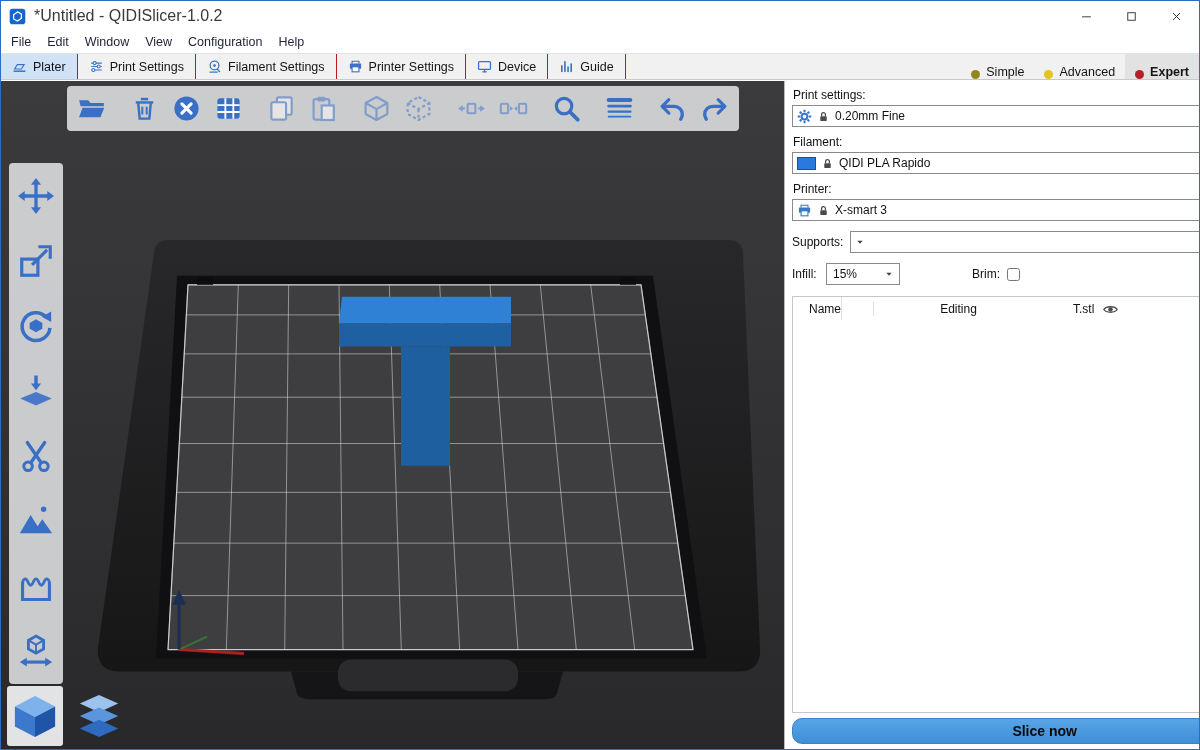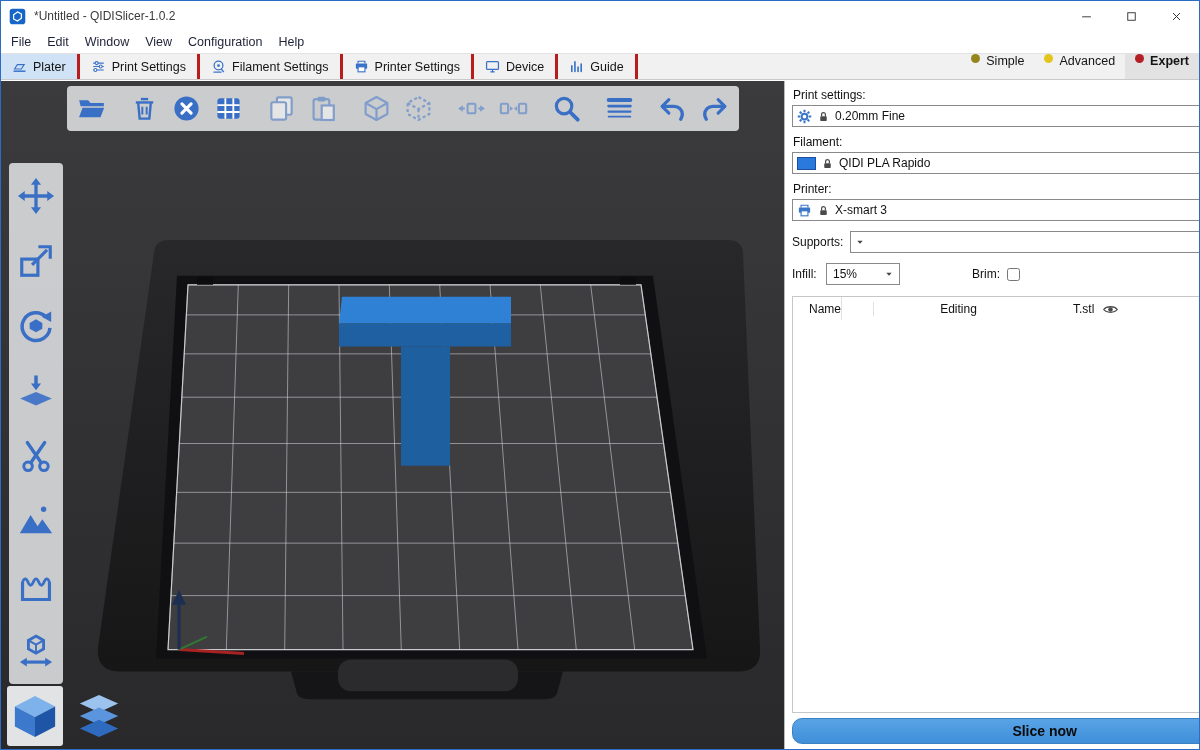--- a/index.html
+++ b/index.html
@@ -1,35 +1,35 @@
 <!DOCTYPE html>
 <html><head>
 <meta charset="utf-8">
 <style>
 *{margin:0;padding:0;box-sizing:border-box}
 html,body{margin:0}
 body{width:1200px;height:750px;font-family:"Liberation Sans",sans-serif;position:relative;background:#fff;border:1px solid #2b6cc4;overflow:hidden}
 
 
-.titlebar{height:30px;display:flex;align-items:center;gap:8px;padding-left:8px;font-size:12px;color:#3a3a3a;position:relative}
+.titlebar{height:30px;display:flex;align-items:center;gap:8px;padding-left:8px;font-size:16px;color:#3a3a3a;position:relative}
 .win-controls{position:absolute;right:0;top:0;height:100%;display:flex}
 .win-btn{width:45px;height:100%;display:flex;align-items:center;justify-content:center;color:#333}
 .win-btn svg{width:15px;height:15px}
 
 
 .menubar{height:22px;display:flex;align-items:center;padding-left:2px}
 .menu-item{padding:3px 8px;font-size:12.5px;color:#1e2236}
 
 
 .tabbar{height:27px;background:#f1f1f1;border-top:1px solid #e3e3e3;border-bottom:1px solid #c9c9c9;display:flex;align-items:stretch}
-.tab{display:flex;align-items:center;gap:6px;padding:0 11px;font-size:12.5px;color:#141414;border-right:3px solid #b91c1c}
+.tab{display:flex;align-items:center;gap:6px;padding:0 11px;font-size:12.5px;color:#141414;border-right:1px solid #b91c1c}
 .tab .ic{width:15px;height:15px;color:#3a72c8}
 .tab.sel{background:#cfe2f6}
 .modes{margin-left:auto;display:flex;align-items:stretch}
-.mode{display:flex;align-items:flex-start;gap:6px;padding:0 10px;font-size:12.5px;color:#141414}
+.mode{display:flex;align-items:flex-end;gap:6px;padding:0 10px;font-size:12.5px;color:#141414}
 .mode .dot{width:9px;height:9px;border-radius:50%;display:inline-block}
 .mode.sel{background:#e2e2e2;font-weight:bold}
 
 
 .main{position:absolute;top:80px;left:0;right:0;bottom:0;display:flex}
 .viewport{width:783px;height:100%;position:relative;background:linear-gradient(#3b3b3e,#29292b);flex:none}
 #scene{position:absolute;inset:0;width:100%;height:100%}
 
 
 .toolbar-top{position:absolute;left:66px;top:5px;background:rgba(214,215,217,.93);border-radius:4px;display:flex;align-items:center;padding:7px 9px;gap:11px;z-index:3}

